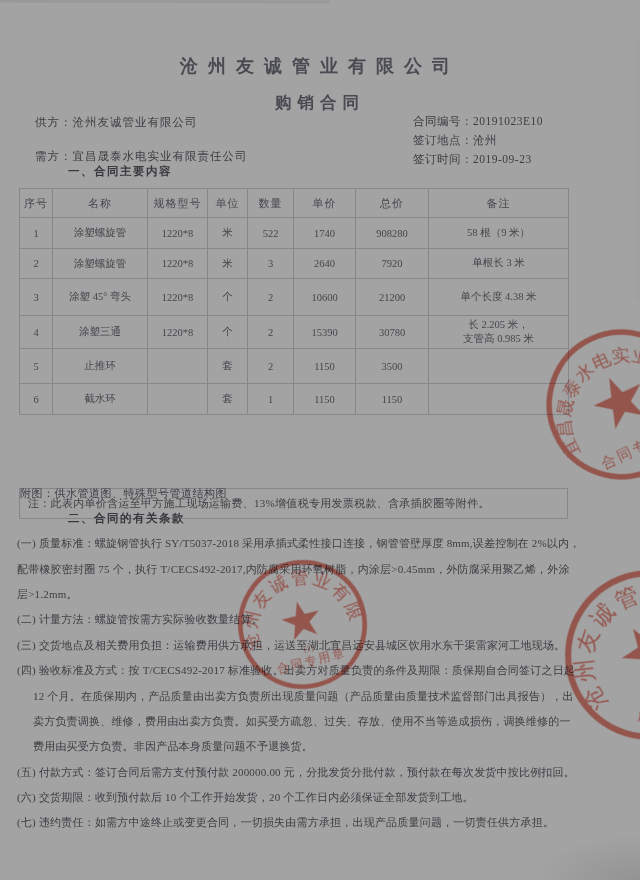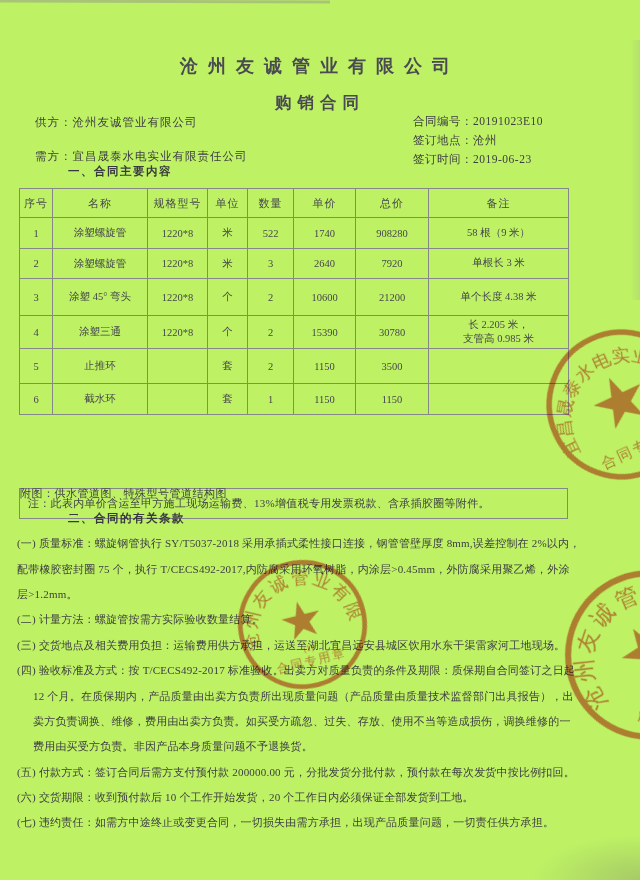--- a/index.html
+++ b/index.html
@@ -1,19 +1,19 @@
 <!DOCTYPE html>
 <html><head>
 <meta charset="utf-8">
 <style>
   html,body{margin:0;padding:0;}
   body{background:#ffffff;}
   .page{
     position:relative;width:640px;height:880px;overflow:hidden;
-    background:#bef264;
+    background:#a3a3a3;
     font-family:"Liberation Serif","DejaVu Serif",serif;
     color:#3c3d42;
   }
   
   .artifact-top{position:absolute;left:0;top:0;width:330px;height:3px;background:#8f8f8f;opacity:.45;transform:rotate(.2deg);}
   .artifact-corner{position:absolute;right:0;bottom:0;width:110px;height:46px;background:radial-gradient(ellipse at 100% 100%,rgba(110,110,110,.30),rgba(110,110,110,0) 70%);}
   .artifact-right{position:absolute;right:0;top:40px;width:10px;height:260px;background:linear-gradient(to left,rgba(140,140,140,.18),rgba(140,140,140,0));}
 
   .company-title{position:absolute;left:0;top:54px;width:100%;text-align:center;
     font-size:18px;font-weight:600;letter-spacing:10px;color:#4a4b52;}
@@ -65,21 +65,21 @@
 
   <div class="company-title">沧州友诚管业有限公司</div>
   <div class="doc-title">购销合同</div>
 
   <div class="party buyer"><span>需方：</span><span>宜昌晟泰水电实业有限责任公司</span></div>
   <div class="party supplier"><span>供方：</span><span>沧州友诚管业有限公司</span></div>
 
   <div class="sign-block">
     <div>合同编号：20191023E10</div>
     <div>签订地点：沧州</div>
-    <div>签订时间：2019-06-23</div>
+    <div>签订时间：2019-09-23</div>
   </div>
 
   <div id="sec1-heading" class="sec-heading">一、合同主要内容</div>
 
   <table class="items">
     <colgroup>
       <col class="col-no">
         <col class="col-name">
         <col class="col-spec">
         <col class="col-unit">

